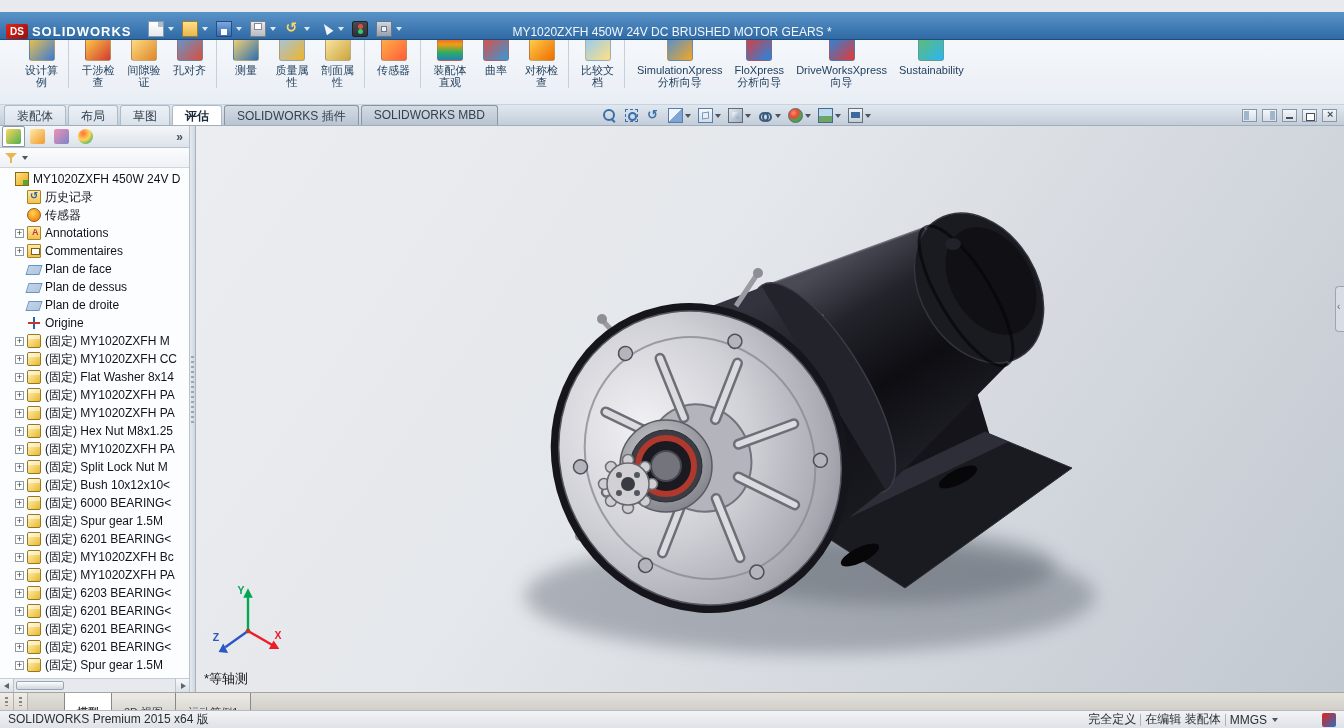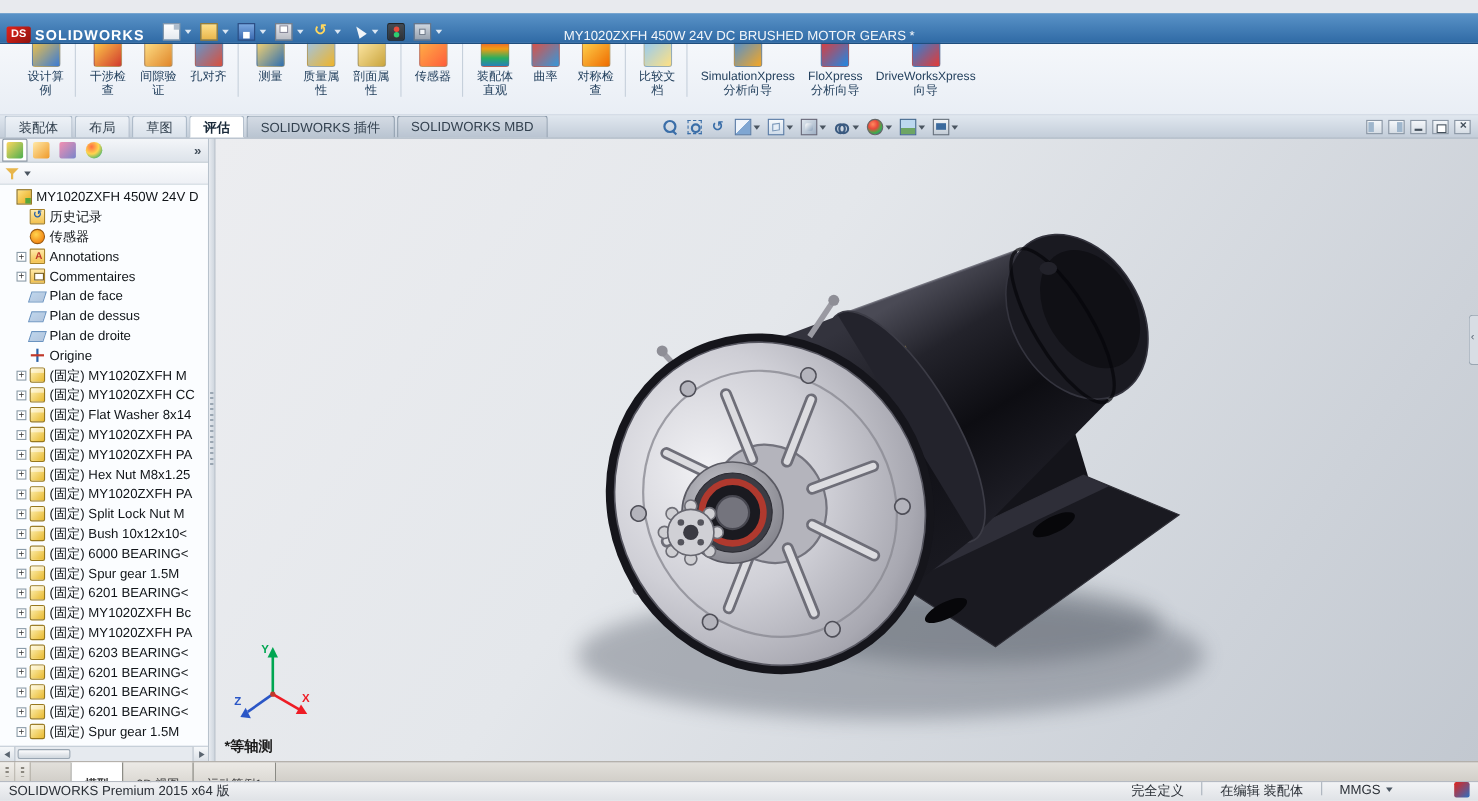--- a/index.html
+++ b/index.html
@@ -144,33 +144,33 @@
   .sarrow.right::before{content:"";position:absolute;left:5px;top:4px;border-top:3px solid transparent;border-bottom:3px solid transparent;border-left:5px solid #5a6570}
   .strack{flex:1;height:100%;position:relative}
   .sthumb{position:absolute;left:2px;top:2px;bottom:2px;width:48px;background:linear-gradient(#fdfdfe,#cfd6dd);border:1px solid #9aa6b2;border-radius:2px}
   .vsplit{width:6px;background:linear-gradient(90deg,#e7ebf0,#cfd6de);border-right:1px solid #aab4bf;position:relative}
   .vsplit .grip{position:absolute;top:230px;left:1px;width:3px;height:70px;background:repeating-linear-gradient(#9aa6b2 0 2px,transparent 2px 5px)}
 
   
   .viewport{flex:1;position:relative;background:linear-gradient(125deg,#ecedf0 0%,#e4e7eb 40%,#cdd2d9 80%,#c2c8d0 100%);overflow:hidden}
   .scene{position:absolute;inset:0;width:100%;height:100%}
   .triad{position:absolute;left:14px;bottom:28px;width:76px;height:84px}
-  .viewlabel{position:absolute;left:8px;bottom:4px;font-weight:bold;color:#1a1a1a;font-size:13px}
+  .viewlabel{position:absolute;left:8px;bottom:4px;font-weight:normal;color:#1a1a1a;font-size:13px}
   .edgetab{position:absolute;right:0;top:160px;width:9px;height:46px;background:#d8dde4;border:1px solid #9aa6b2;border-right:none;border-radius:4px 0 0 4px}
   .edgetab::before{content:"‹";position:absolute;left:1px;top:14px;font-size:10px;color:#5a6876}
 
   
   .bottombar{position:absolute;top:692px;left:0;right:0;height:18px;background:linear-gradient(#e2e0db,#d2cfc9);border-top:1px solid #a8a49c;display:flex;align-items:stretch}
   .bgrip{width:14px;border-right:1px solid #b5b1a9;background:linear-gradient(#f0eeea,#dcd9d3);position:relative}
   .bgrip::before{content:"";position:absolute;left:5px;top:4px;bottom:4px;width:3px;background:repeating-linear-gradient(#8a867e 0 2px,transparent 2px 4px)}
   .stabs{display:flex;margin-left:36px}
   .stab{padding:12px 12px;font-size:11px;color:#3a3a3a;border:1px solid #8a8a84;border-top:none;background:linear-gradient(#eceae6,#d6d3cd);margin-right:-1px;border-radius:0 0 3px 3px;white-space:nowrap}
   .stab.active{background:#fff;font-weight:bold}
   .statusbar{position:absolute;top:710px;left:0;right:0;height:18px;background:linear-gradient(#f2f3f5,#dfe2e6);border-top:1px solid #b5bac2;display:flex;align-items:center;padding:0 8px;font-size:12px;color:#2a2f36}
-  .sb-right{margin-left:auto;display:flex;align-items:flex-start;gap:16px}
+  .sb-right{margin-left:auto;display:flex;align-items:center;gap:4px}
   .sb-sep{width:1px;height:12px;background:#aab2bc}
   .sb-units{display:flex;align-items:center;gap:3px}
   .sb-icon{width:14px;height:14px;border-radius:2px;background:linear-gradient(135deg,#e2231a,#2b6fc2);margin-left:40px}
 </style>
 </head>
 <body>
 
 <div class="titlebar">
   <div class="brand">
     <span class="ds-badge">DS</span>
@@ -303,20 +303,24 @@
       <span class="rlabel">FloXpress
 分析向导</span>
     </div>
 
     <div class="rbtn">
       <span class="ic ic-driveworksxpress"></span>
       <span class="rlabel">DriveWorksXpress
 向导</span>
     </div>
 
+    <div class="rbtn">
+      <span class="ic ic-sustainability"></span>
+      <span class="rlabel">Sustainability</span>
+    </div>
   </div>
 
 <div class="tabstrip">
   <div class="ctabs">
 
       <div class="ctab">
         <span>装配体</span>
       </div>
 
       <div class="ctab">

